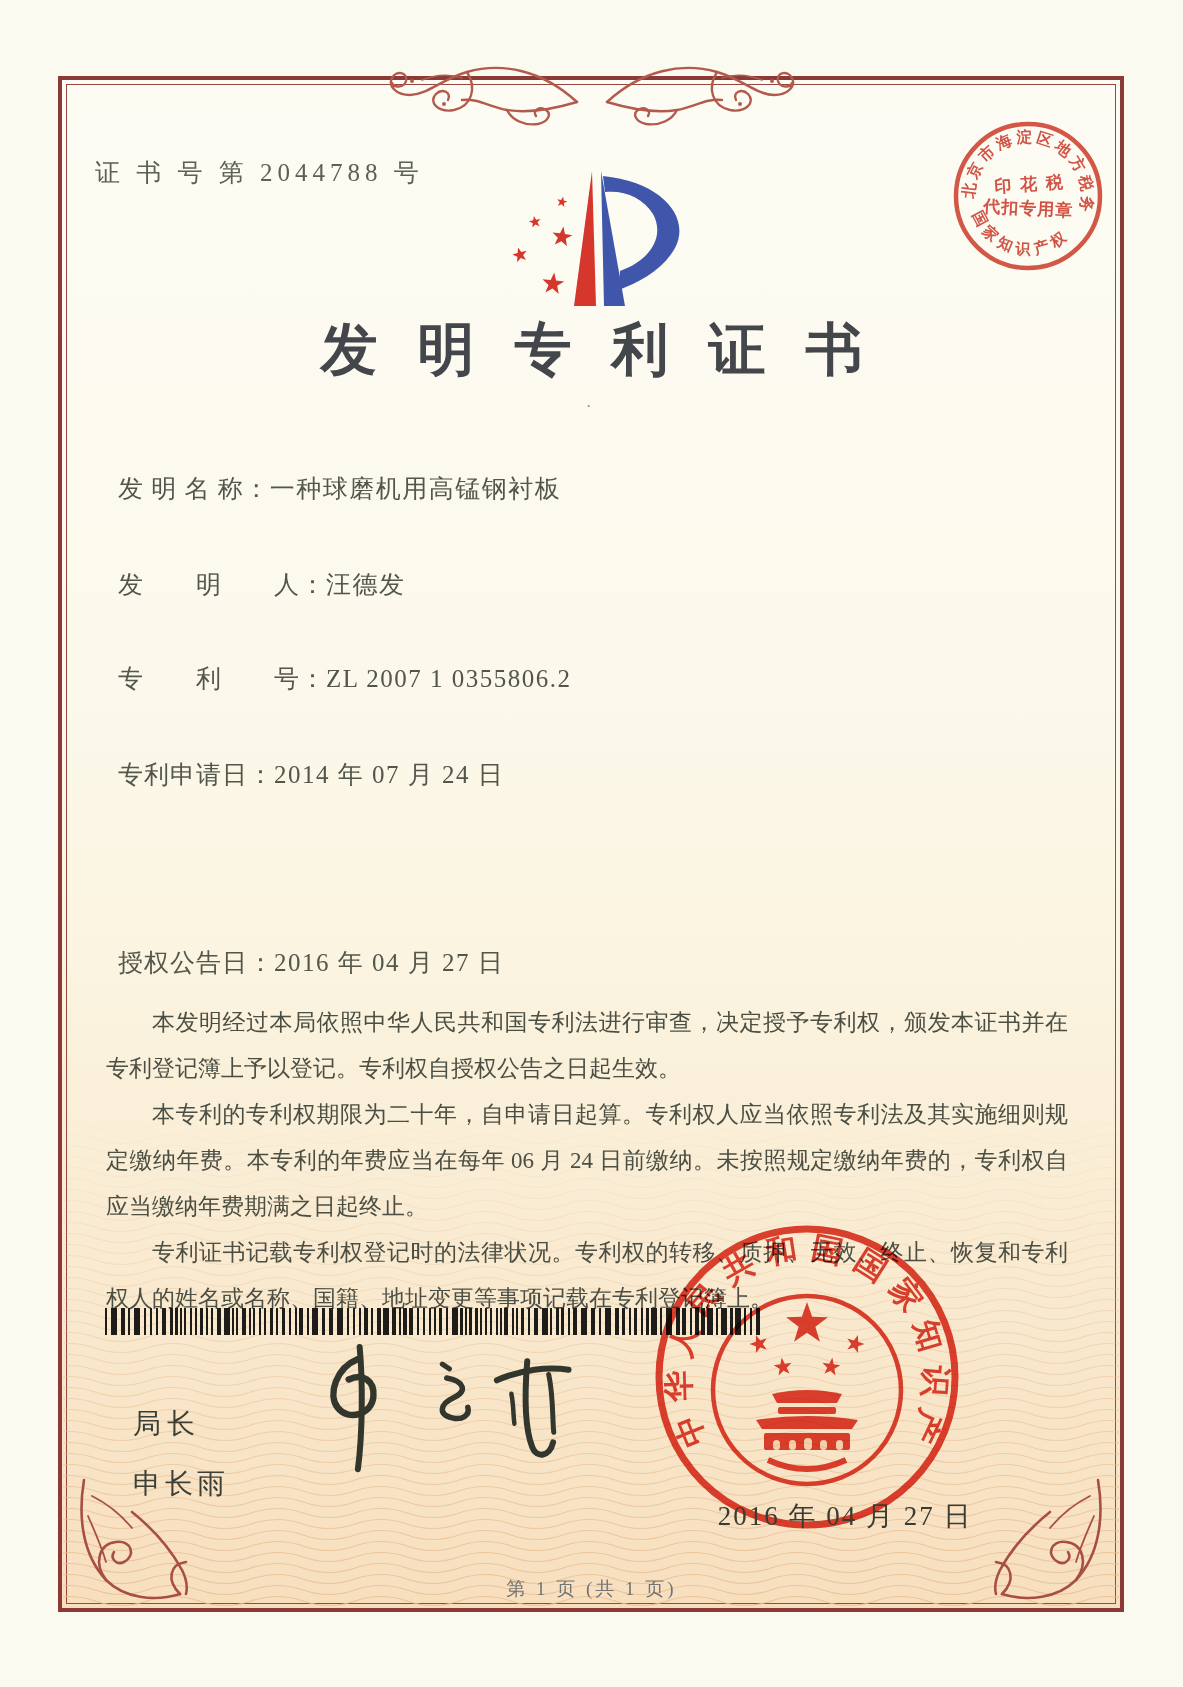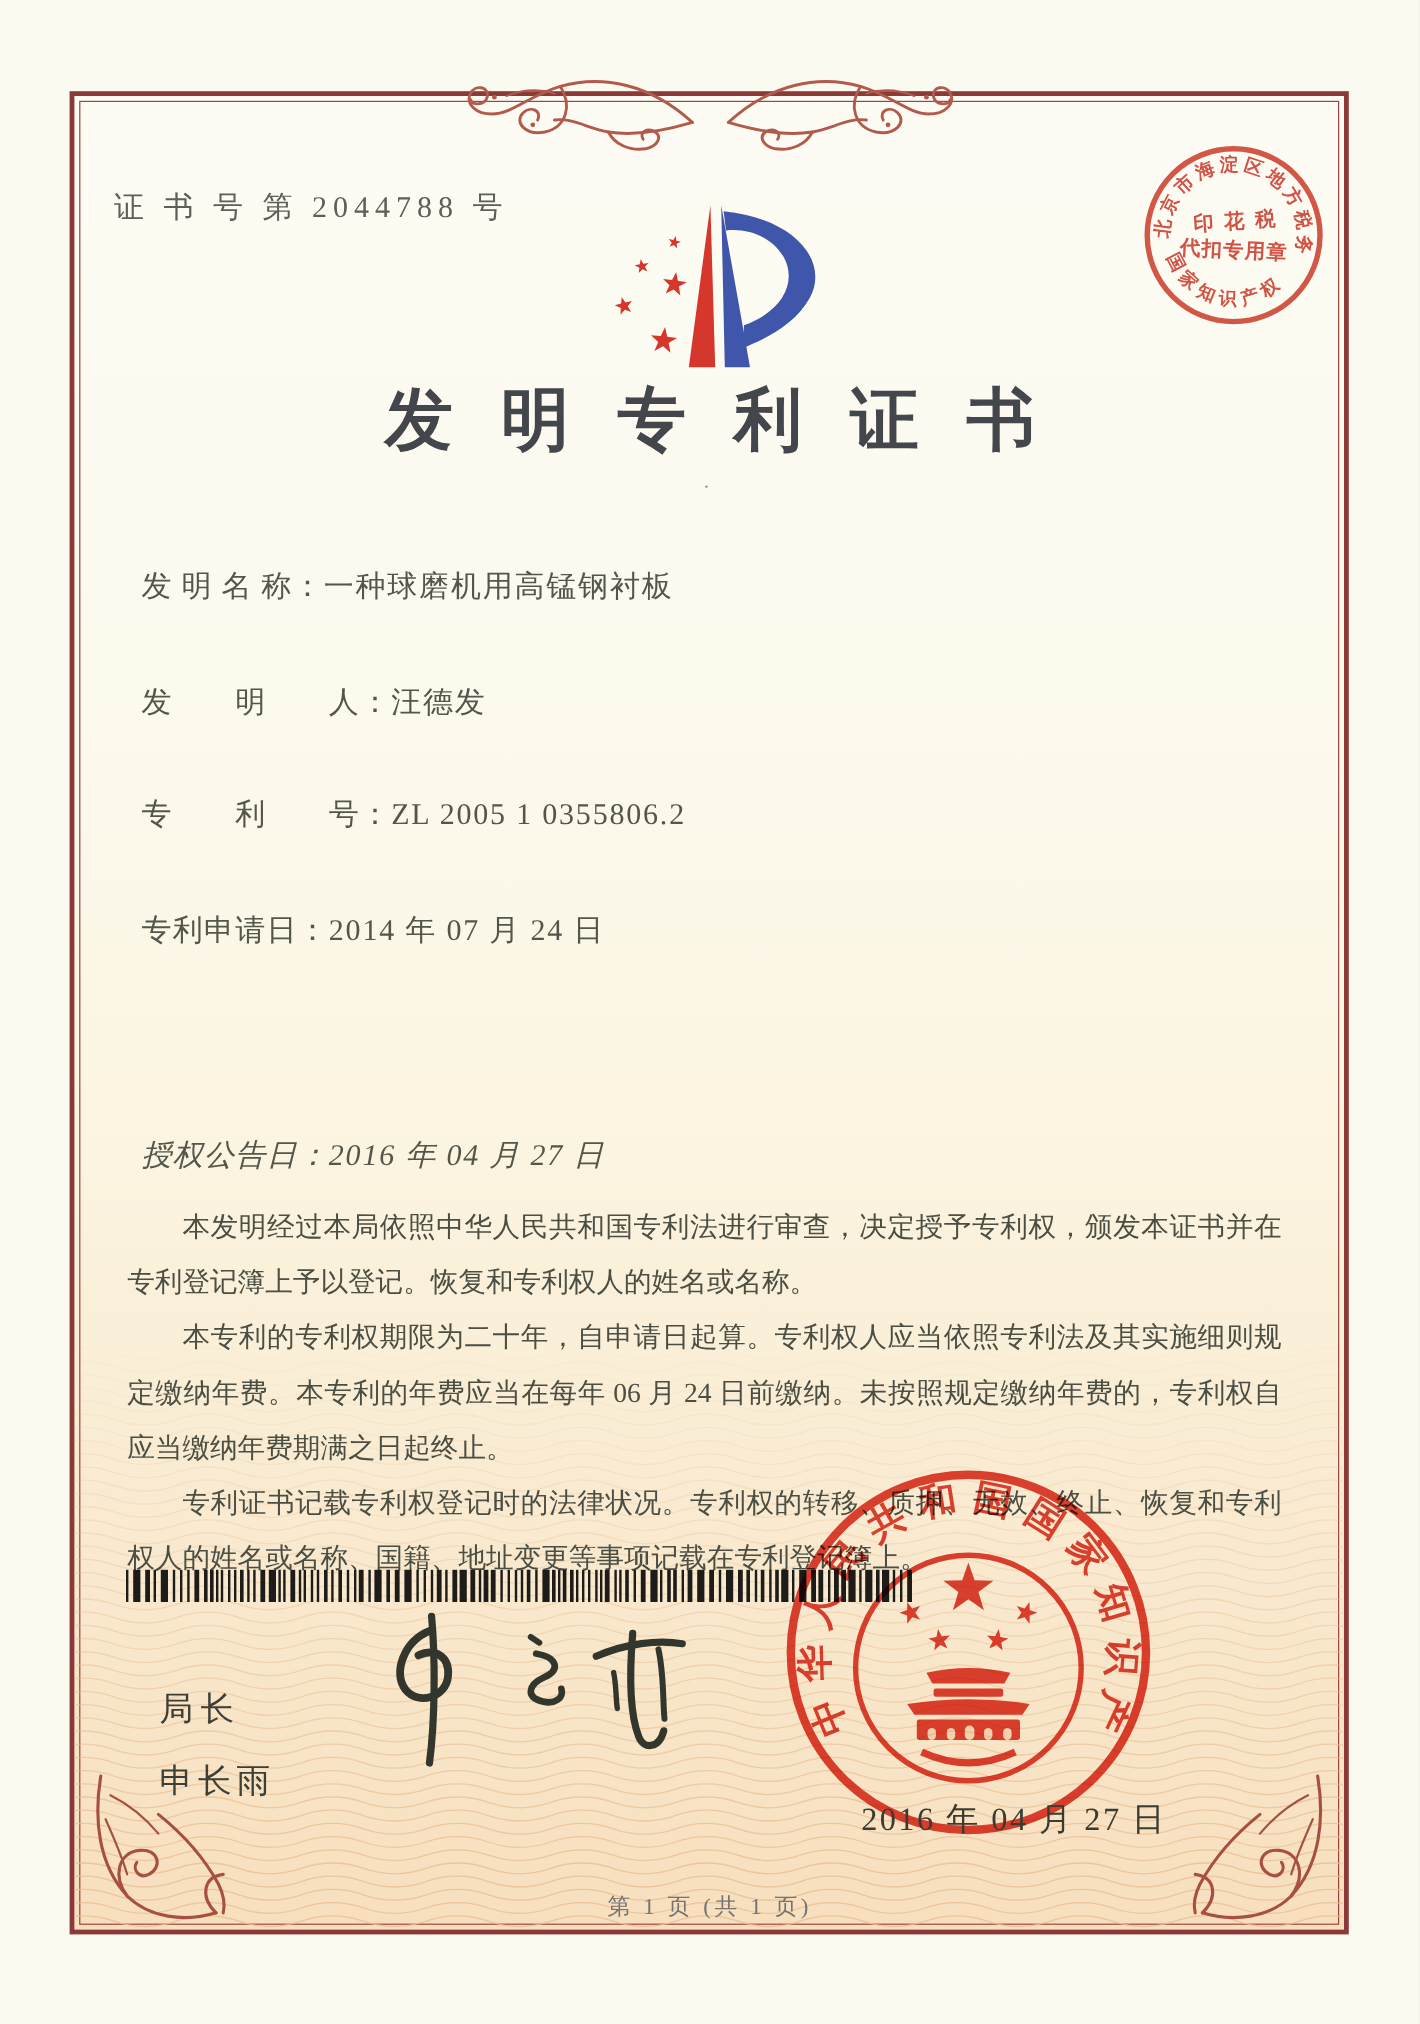--- a/index.html
+++ b/index.html
@@ -181,31 +181,31 @@
   <div class="title">发明专利证书</div>
   <div class="title-dot">·</div>
 
   <div class="row" style="top:568px;">
     <span class="lbl">发　　明　　人：</span><span class="val">汪德发</span>
   </div>
   <div class="row" style="top:472px;">
     <span class="lbl">发 明 名 称：</span><span class="val">一种球磨机用高锰钢衬板</span>
   </div>
   <div class="row" style="top:662px;">
-    <span class="lbl">专　　利　　号：</span><span class="val">ZL 2005 1 0355806.2</span>
+    <span class="lbl">专　　利　　号：</span><span class="val">ZL 2007 1 0355806.2</span>
   </div>
   <div class="row" style="top:758px;">
     <span class="lbl">专利申请日：</span><span class="val">2014 年 07 月 24 日</span>
   </div>
-  <div class="row" style="top:946px;font-style:italic;">
+  <div class="row" style="top:946px;">
     <span class="lbl">授权公告日：</span><span class="val">2016 年 04 月 27 日</span>
   </div>
 
   <div class="paras">
-    <p>本发明经过本局依照中华人民共和国专利法进行审查，决定授予专利权，颁发本证书并在专利登记簿上予以登记。恢复和专利权人的姓名或名称。</p>
+    <p>本发明经过本局依照中华人民共和国专利法进行审查，决定授予专利权，颁发本证书并在专利登记簿上予以登记。专利权自授权公告之日起生效。</p>
     <p>本专利的专利权期限为二十年，自申请日起算。专利权人应当依照专利法及其实施细则规定缴纳年费。本专利的年费应当在每年 06 月 24 日前缴纳。未按照规定缴纳年费的，专利权自应当缴纳年费期满之日起终止。</p>
     <p>专利证书记载专利权登记时的法律状况。专利权的转移、质押、无效、终止、恢复和专利权人的姓名或名称、国籍、地址变更等事项记载在专利登记簿上。</p>
   </div>
 
   <div class="barcode">
       <i style="width: 2px; margin-right: 4px;"></i>
       <i style="width: 6px; margin-right: 4px;"></i>
       <i style="width: 4px; margin-right: 3px;"></i>
       <i style="width: 2px; margin-right: 4px;"></i>
       <i style="width: 6px; margin-right: 4px;"></i>

